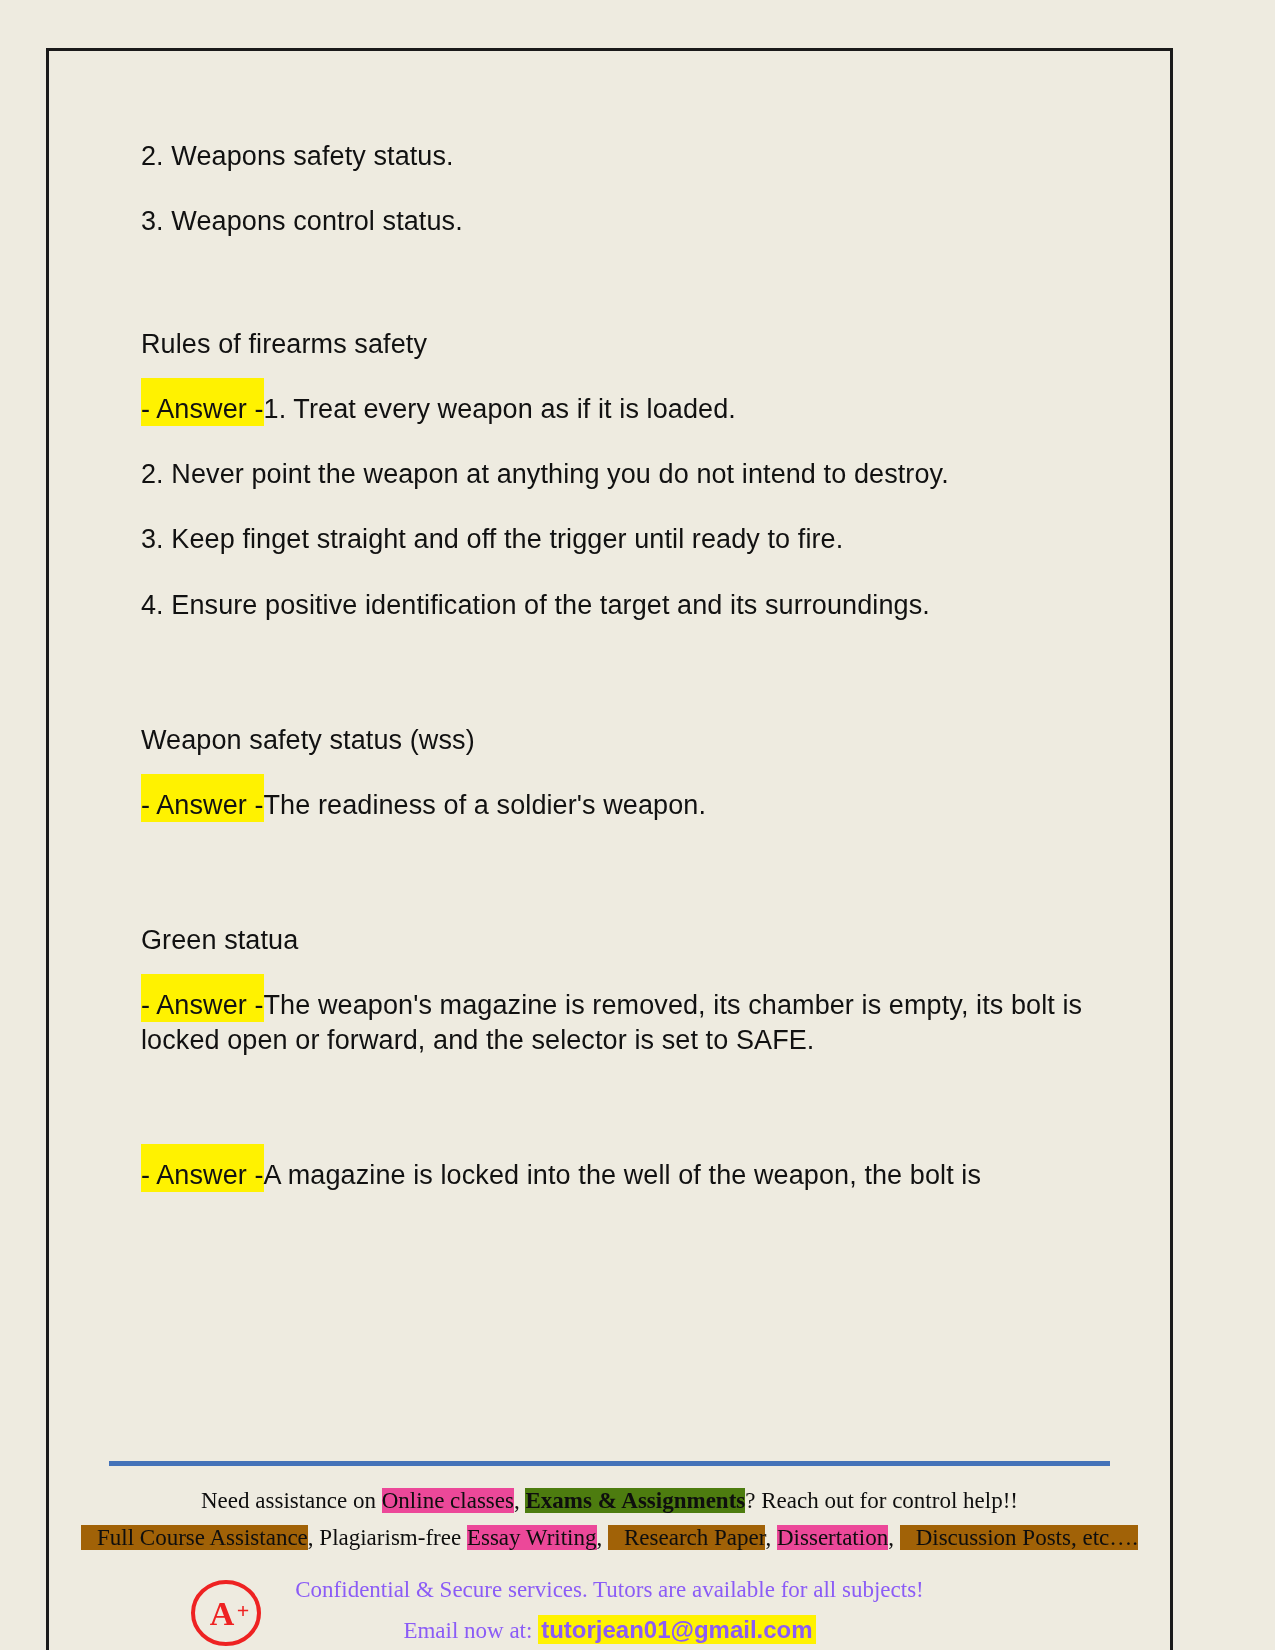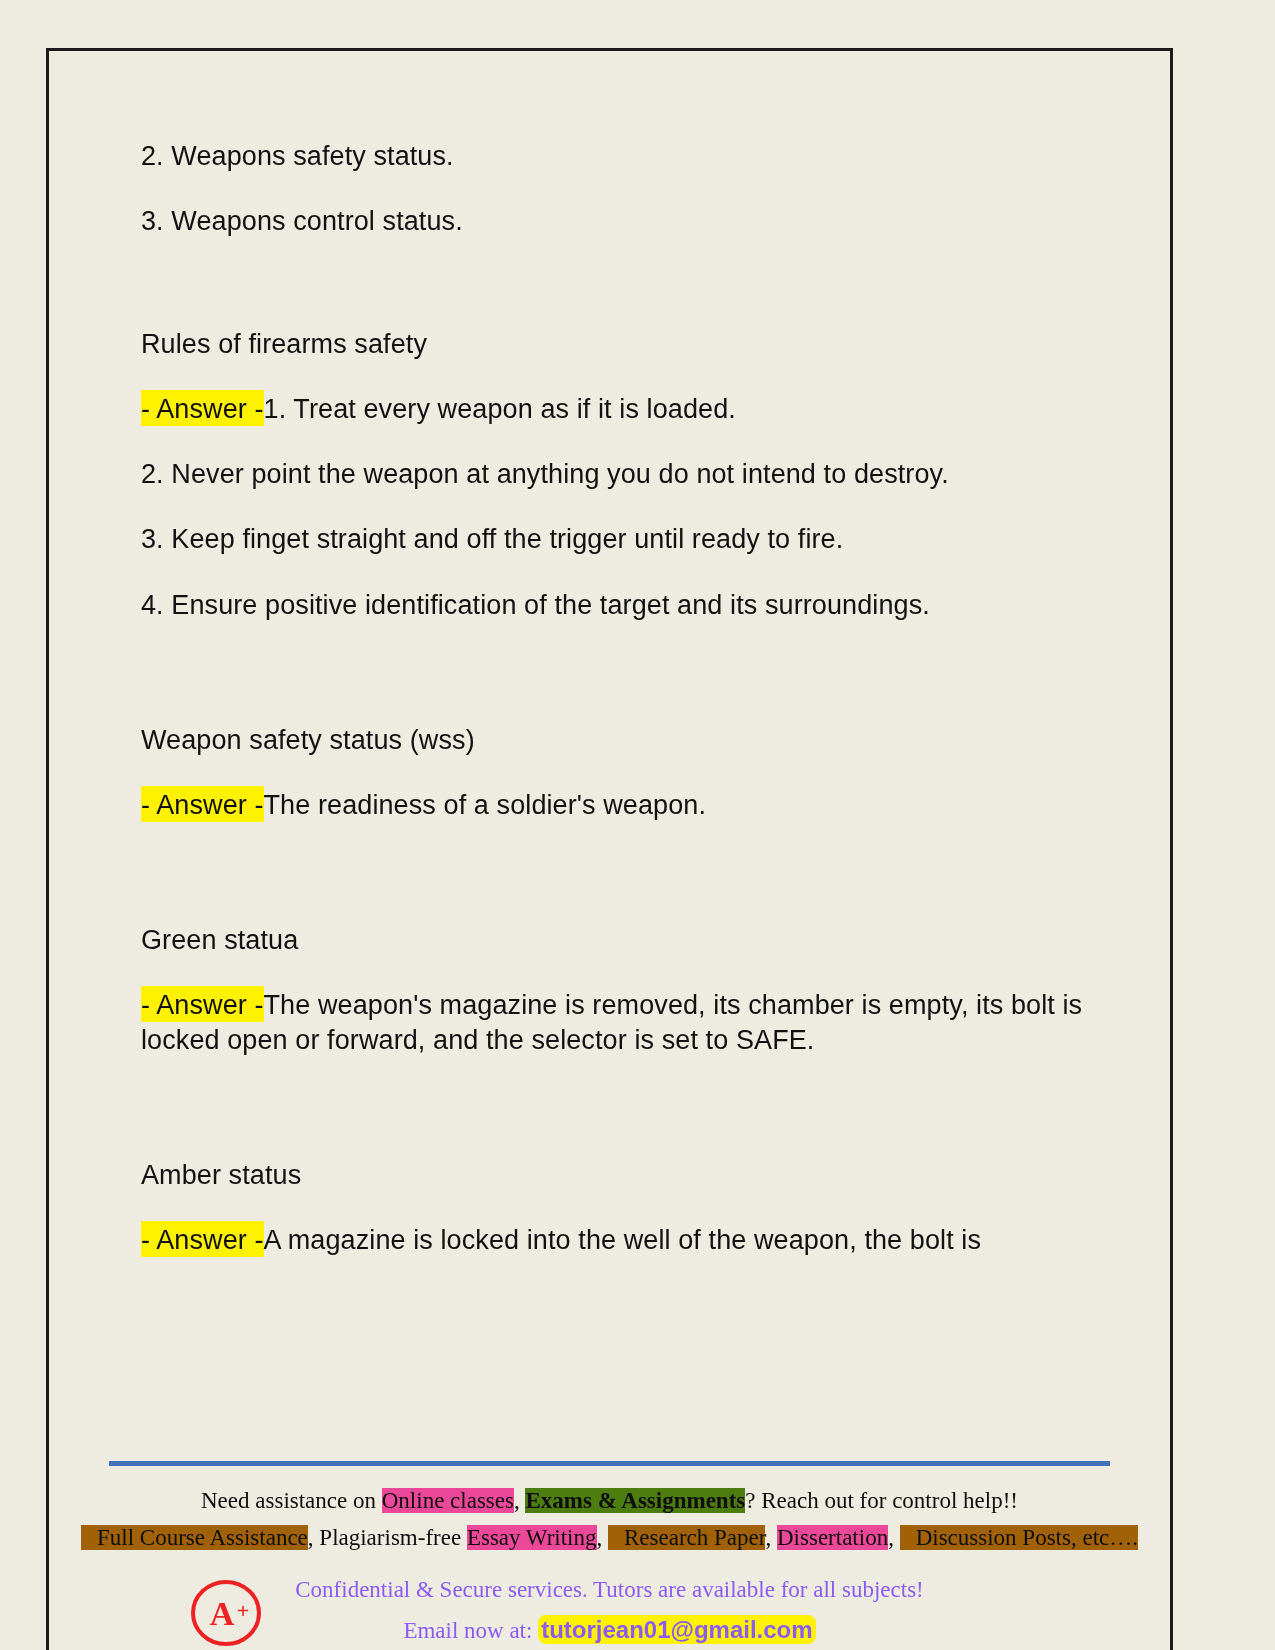--- a/index.html
+++ b/index.html
@@ -36,21 +36,21 @@
     margin: 0 0 30px 0;
     letter-spacing: 0.1px;
   }
   .para.tight {
     margin-bottom: 28px;
   }
   .spacer-lg { height: 58px; }
   .spacer-xl { height: 70px; }
   .hl-yellow {
     background: #fff200;
-    padding: 4px 0 2px 0;
+    padding: 16px 0 2px 0;
   }
   
   .footer {
     position: absolute;
     left: 20px;
     right: 20px;
     bottom: 10px;
   }
   .rule {
     height: 5px;
@@ -93,21 +93,20 @@
     font-size: 23px;
     color: #8b5cf6;
     line-height: 1.6;
   }
   .email {
     font-family: "Liberation Sans", sans-serif;
     font-weight: bold;
     font-size: 24px;
     background: #fff200;
     padding: 1px 3px;
-    border-radius: 8px;
   }
   .email-row {
     margin-top: 2px;
   }
   .email-label {
     font-family: "Liberation Serif", serif;
     font-size: 23px;
   }
 </style>
 </head>
@@ -140,21 +139,20 @@
     <p class="para"><span class="hl-yellow">- Answer -</span><span>The readiness of a soldier's weapon.</span></p>
 
     <div class="spacer-xl"></div>
 
     <p class="para"><span>Green statua</span></p>
 
     <p class="para"><span class="hl-yellow">- Answer -</span><span>The weapon's magazine is removed, its chamber is empty, its bolt is locked open or forward, and the selector is set to SAFE.</span></p>
 
     <div class="spacer-xl"></div>
 
-    <p class="para"><span>Amber status</span></p>
 
     <p class="para tight"><span class="hl-yellow">- Answer -</span><span>A magazine is locked into the well of the weapon, the bolt is</span></p>
 
   </div>
 
   <div class="footer">
     <div class="rule top"></div>
 
     <div class="footer-line"><span>Need assistance on </span><span class="cy">Online classes</span><span>, </span><span class="gr">Exams &amp; Assignments</span><span>? Reach out for control help!!</span></div>
 

